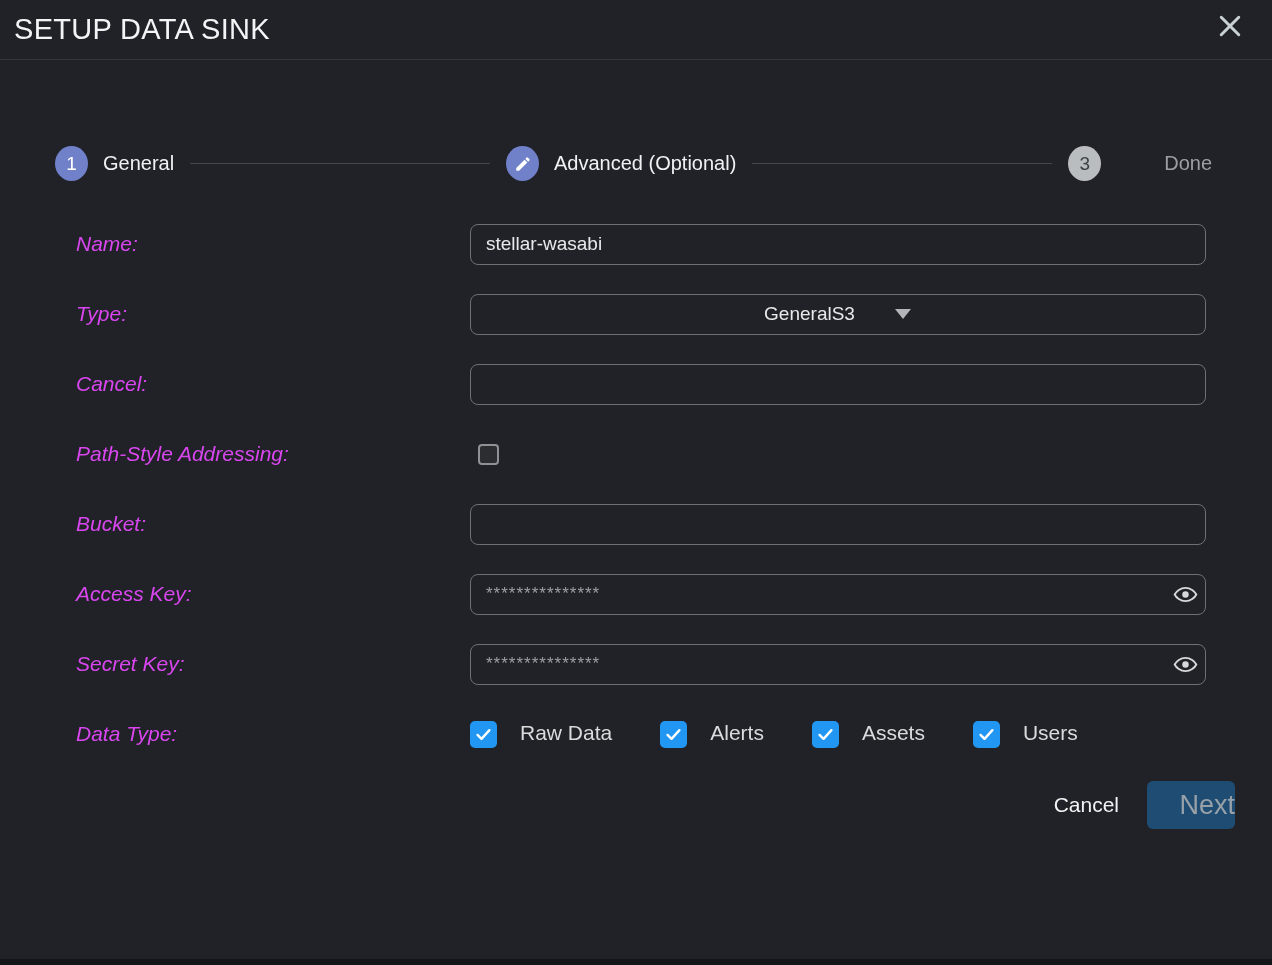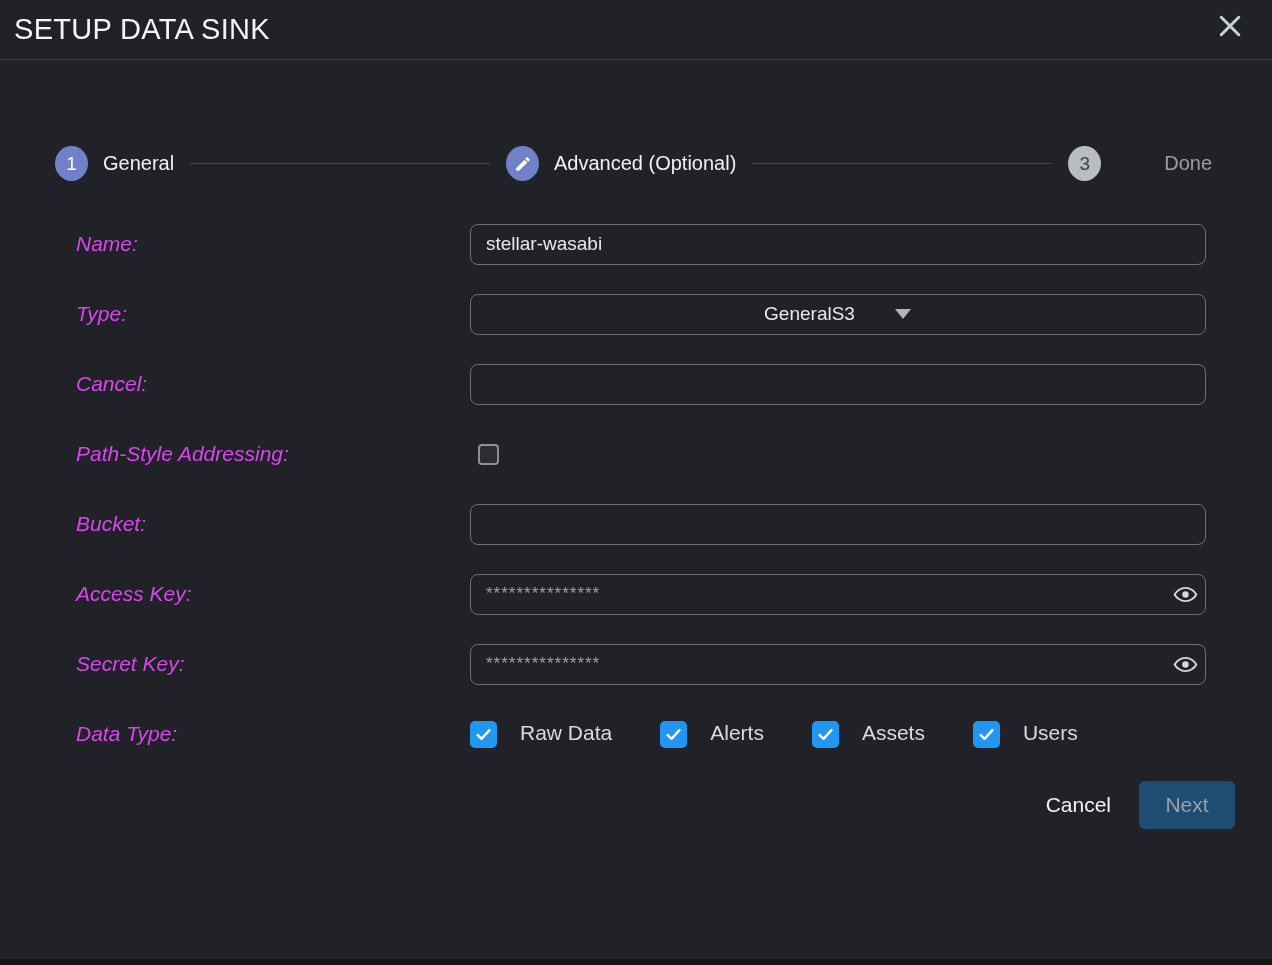--- a/index.html
+++ b/index.html
@@ -104,25 +104,26 @@
     margin-top: 12px;
     display: flex; align-items: center; justify-content: flex-end;
     gap: 28px; padding-right: 37px;
   }
   .cancel-btn {
     background: none; border: none; cursor: pointer;
     color: #f2f3f4; font-size: 21px; font-weight: 500;
     font-family: "Liberation Sans", sans-serif;
   }
   .next-btn {
-    width: 96px; height: 48px;
+    width: 88px; height: 48px;
     background: #1e4c73; border: none; border-radius: 6px;
-    color: #99a1a8; font-size: 21px;
+    color: #99a1a8; font-size: 27px;
     font-family: "Liberation Sans", sans-serif;
     cursor: pointer;
+    text-align: right;
   }
 
   .bottom-strip {
     position: absolute; left: 0; bottom: 0;
     width: 100%; height: 6px; background: #141519;
   }
 </style>
 </head>
 <body>
 

